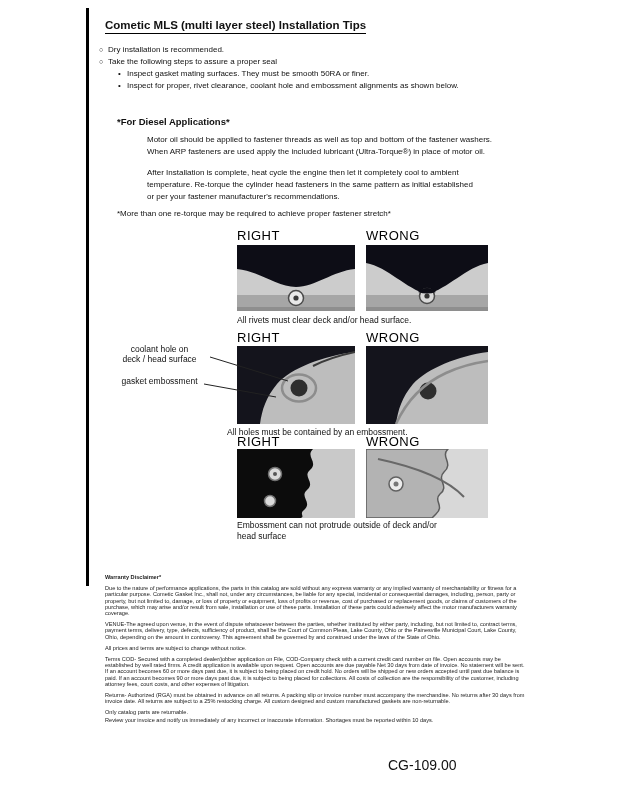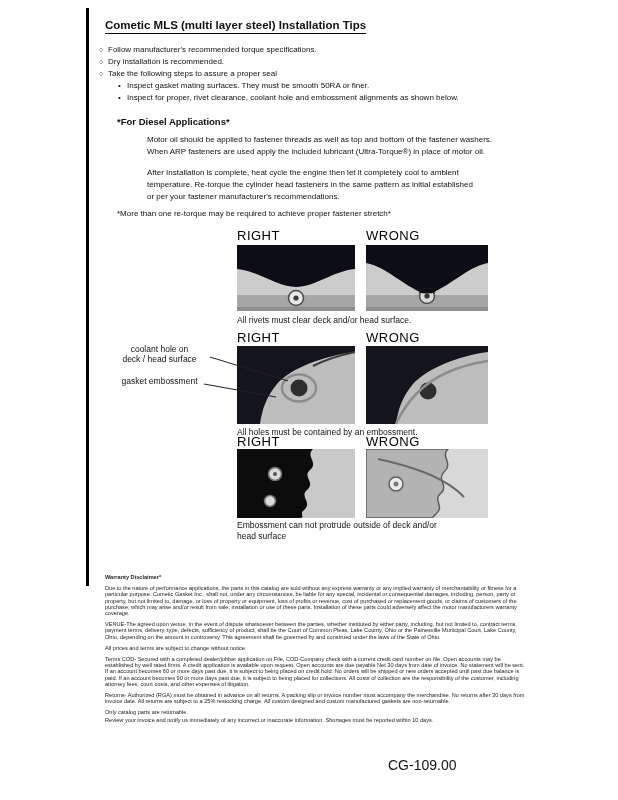--- a/index.html
+++ b/index.html
@@ -47,24 +47,20 @@
 </head>
 <body>
 
 <div class="page">
 
   <div class="left-bar"></div>
 
   <h1 class="title"><span class="title-text">Cometic MLS (multi layer steel) Installation Tips</span></h1>
 
   <div class="tips">
-    <div class="tip">
-        <span class="marker">○</span>
-        <span>Follow manufacturer's recommended torque specifications.</span>
-      </div>
     <div class="tip">
         <span class="marker">○</span>
         <span>Dry installation is recommended.</span>
       </div>
     <div class="tip">
         <span class="marker">○</span>
         <span>Take the following steps to assure a proper seal</span>
       </div>
     <div class="tip sub">
         <span class="marker">•</span>
@@ -142,21 +138,21 @@
       <circle cx="62" cy="45" r="8.5" fill="#2e2e2e"></circle>
       <path d="M30,78 C40,56 56,38 80,27 C93,21 108,17 122,15" fill="none" stroke="#8d8d8d" stroke-width="2.5"></path>
     </svg>
   </div>
 
   <svg class="pointer-overlay" viewBox="0 0 618 100">
     <line x1="210" y1="27" x2="288" y2="51" stroke="#222" stroke-width="1"></line>
     <line x1="204" y1="54" x2="276" y2="67" stroke="#222" stroke-width="1"></line>
   </svg>
 
-  <div class="caption" style="left:237px; top:427px;">All holes must be contained by an embossment.</div>
+  <div class="caption" style="left:227px; top:427px;">All holes must be contained by an embossment.</div>
 
   <div class="col-header" style="left:237px; top:435px;">RIGHT</div>
   <div class="col-header" style="left:366px; top:435px; width:122px;">WRONG</div>
 
   <div class="panel" style="left:237px; top:449px;">
     <svg viewBox="0 0 118 69" width="118" height="69">
       <rect width="118" height="69" fill="#c9c9c9"></rect>
       <path d="M0,0 H76 C68,8 82,13 73,21 C65,28 79,33 70,41 C62,48 76,53 67,61 C62,65 68,67 64,69 L0,69 Z" fill="#0c0c0c"></path>
       <circle cx="38" cy="25" r="6.5" fill="#dadada" stroke="#707070" stroke-width="1.5"></circle>
       <circle cx="38" cy="25" r="2" fill="#555555"></circle>

